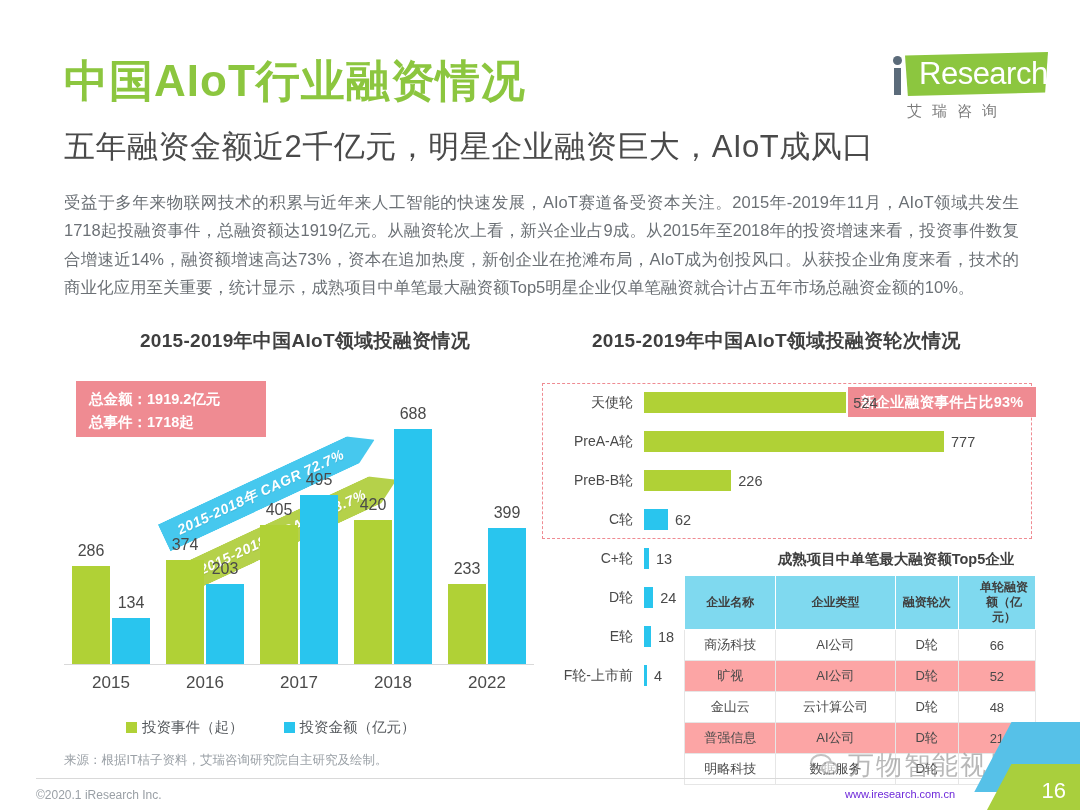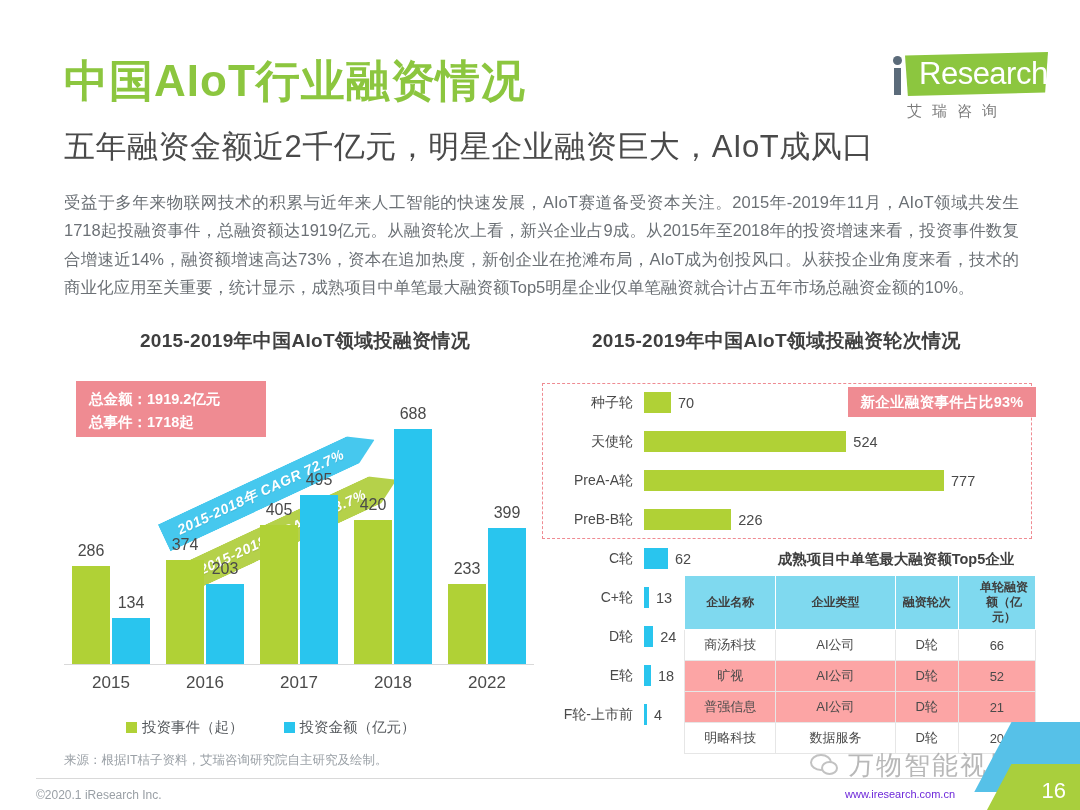--- a/index.html
+++ b/index.html
@@ -254,25 +254,20 @@
         <span class="sw" style="background: rgb(41, 197, 238);"></span>
         <span>投资金额（亿元）</span>
       </div>
     </div>
 
   <div class="rchart">
     <div class="dashbox"></div>
     <div class="pink-banner">新企业融资事件占比93%</div>
     <div class="hrows" id="hbar-rows">
         <div class="hrow">
-          <div class="lbl">种子轮</div>
-          <div class="hbar green" style="width: 27.027px;"></div>
-          <div class="num">70</div>
-        </div>
-        <div class="hrow">
           <div class="lbl">天使轮</div>
           <div class="hbar green" style="width: 202.317px;"></div>
           <div class="num">524</div>
         </div>
         <div class="hrow">
           <div class="lbl">PreA-A轮</div>
           <div class="hbar green" style="width: 300px;"></div>
           <div class="num">777</div>
         </div>
         <div class="hrow">
@@ -323,20 +318,26 @@
             <td>AI公司</td>
             <td>D轮</td>
             <td>66</td>
           </tr>
           <tr class="alt">
             <td>旷视</td>
             <td>AI公司</td>
             <td>D轮</td>
             <td>52</td>
           </tr>
+          <tr>
+            <td>金山云</td>
+            <td>云计算公司</td>
+            <td>D轮</td>
+            <td>48</td>
+          </tr>
           <tr class="alt">
             <td>普强信息</td>
             <td>AI公司</td>
             <td>D轮</td>
             <td>21</td>
           </tr>
           <tr>
             <td>明略科技</td>
             <td>数据服务</td>
             <td>D轮</td>

